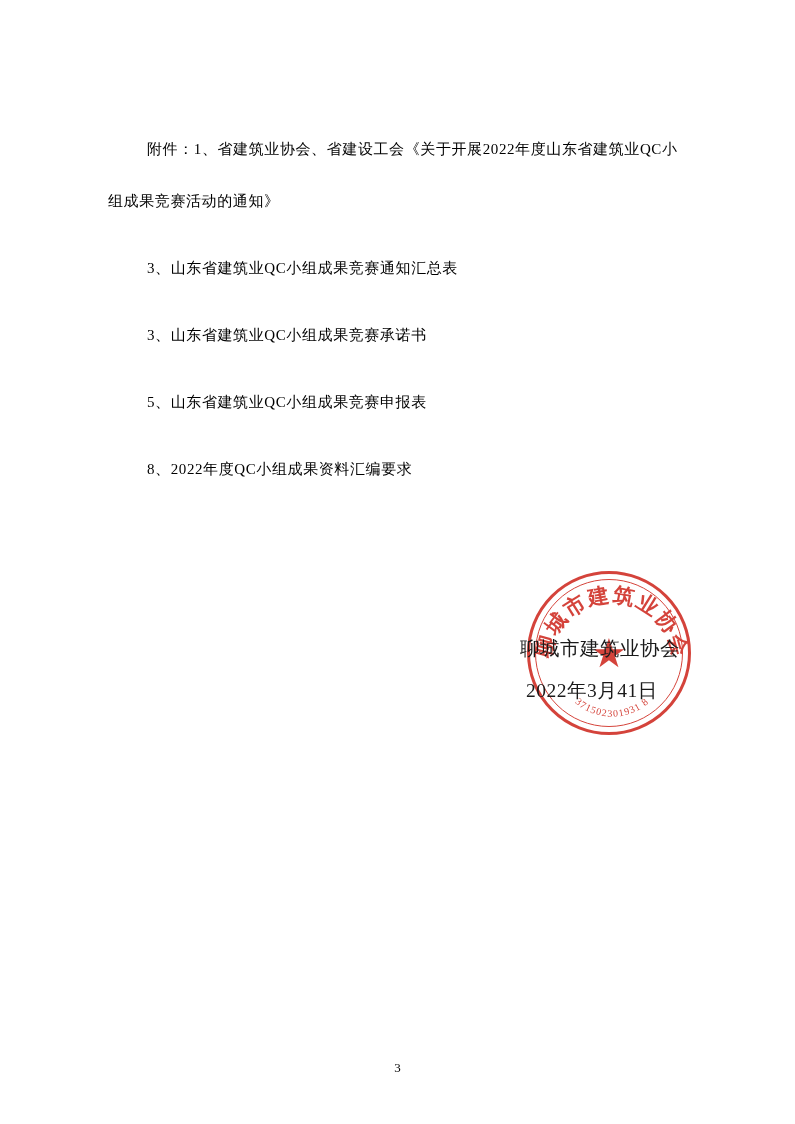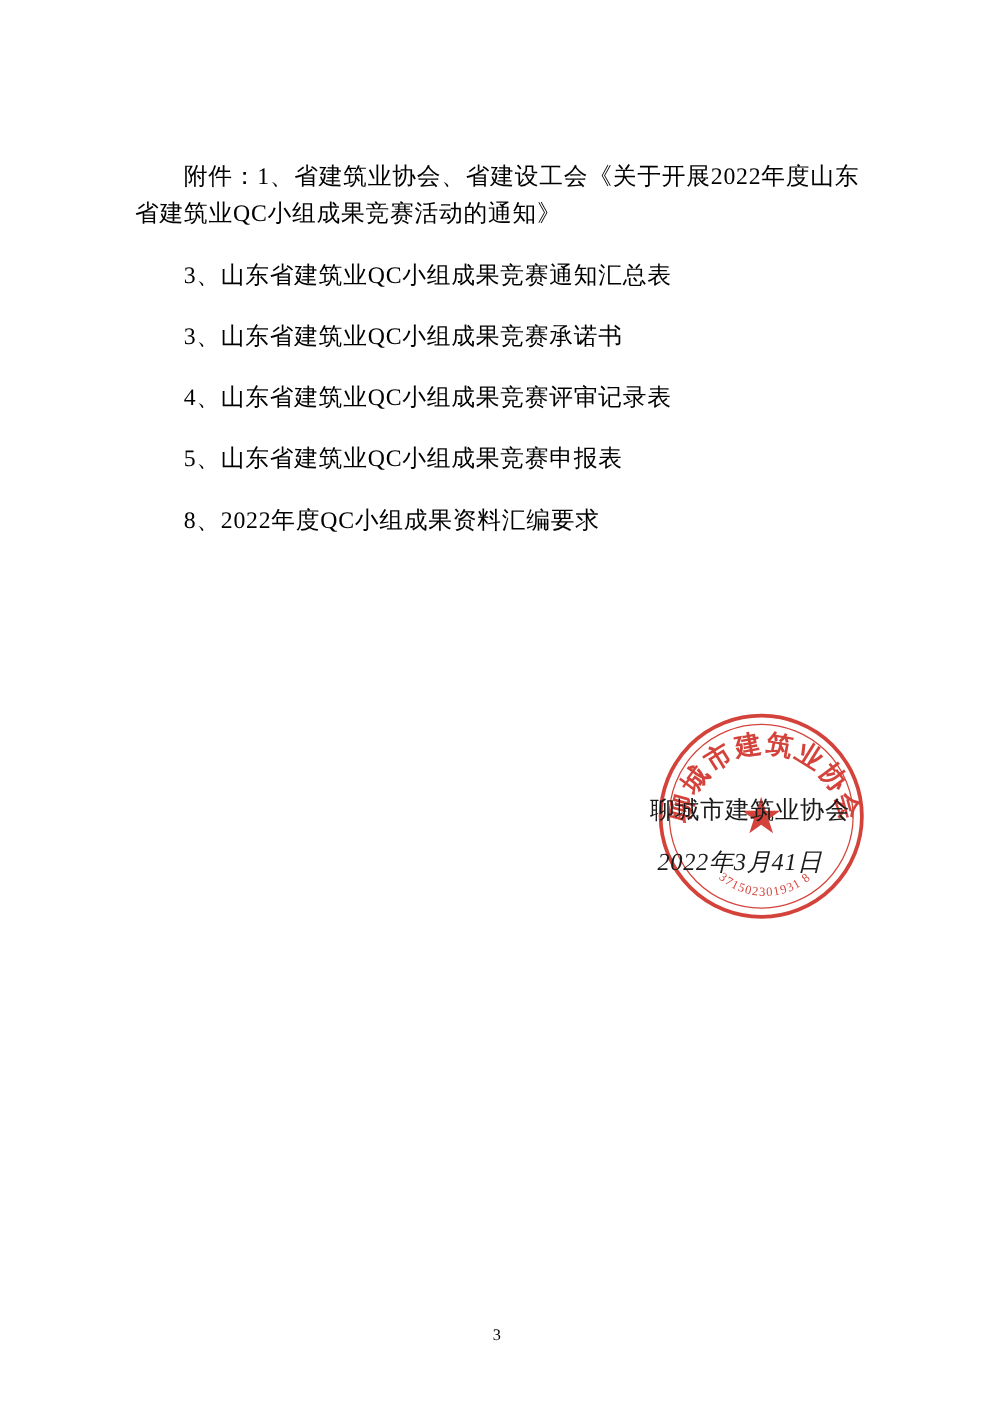--- a/index.html
+++ b/index.html
@@ -19,22 +19,22 @@
     position: absolute;
     inset: 0;
   }
   .doc-body {
     position: absolute;
     left: 108px;
     top: 108px;
     width: 585px;
   }
   .para {
-    font-size: 19px;
-    line-height: 30px;
+    font-size: 15px;
+    line-height: 52px;
     letter-spacing: 0.6px;
     white-space: pre-wrap;
   }
   .para.indent {
     text-indent: 39px;
   }
   .attach-list {
     margin-top: 0;
   }
   .signature-block {
@@ -46,21 +46,20 @@
     line-height: 42px;
     letter-spacing: 0.5px;
     color: #1a1a1a;
     text-align: left;
   }
   .sig-line {
     white-space: nowrap;
   }
   .sig-line.date {
     padding-left: 6px;
-    font-style: italic;
   }
   
   .seal {
     position: absolute;
     left: 527px;
     top: 571px;
     width: 164px;
     height: 164px;
     border-radius: 50%;
     border: 3px solid #cf2a20;
@@ -119,21 +118,20 @@
 </head>
 <body>
 
 <div class="page">
 
   <div class="doc-body">
     <p class="para indent">附件：1、省建筑业协会、省建设工会《关于开展2022年度山东省建筑业QC小组成果竞赛活动的通知》</p>
     <div class="attach-list">
       <p class="para indent">3、山东省建筑业QC小组成果竞赛通知汇总表</p>
       <p class="para indent">3、山东省建筑业QC小组成果竞赛承诺书</p>
-      <p class="para indent">4、山东省建筑业QC小组成果竞赛评审记录表</p>
       <p class="para indent">5、山东省建筑业QC小组成果竞赛申报表</p>
       <p class="para indent">8、2022年度QC小组成果资料汇编要求</p>
     </div>
   </div>
 
   <div class="seal">
     <div class="inner-ring"></div>
     <svg class="seal-arc" viewBox="0 0 164 164">
       <defs>
         <path id="arcTop" d="M 20,90 A 62,62 0 0 1 144,90"></path>

